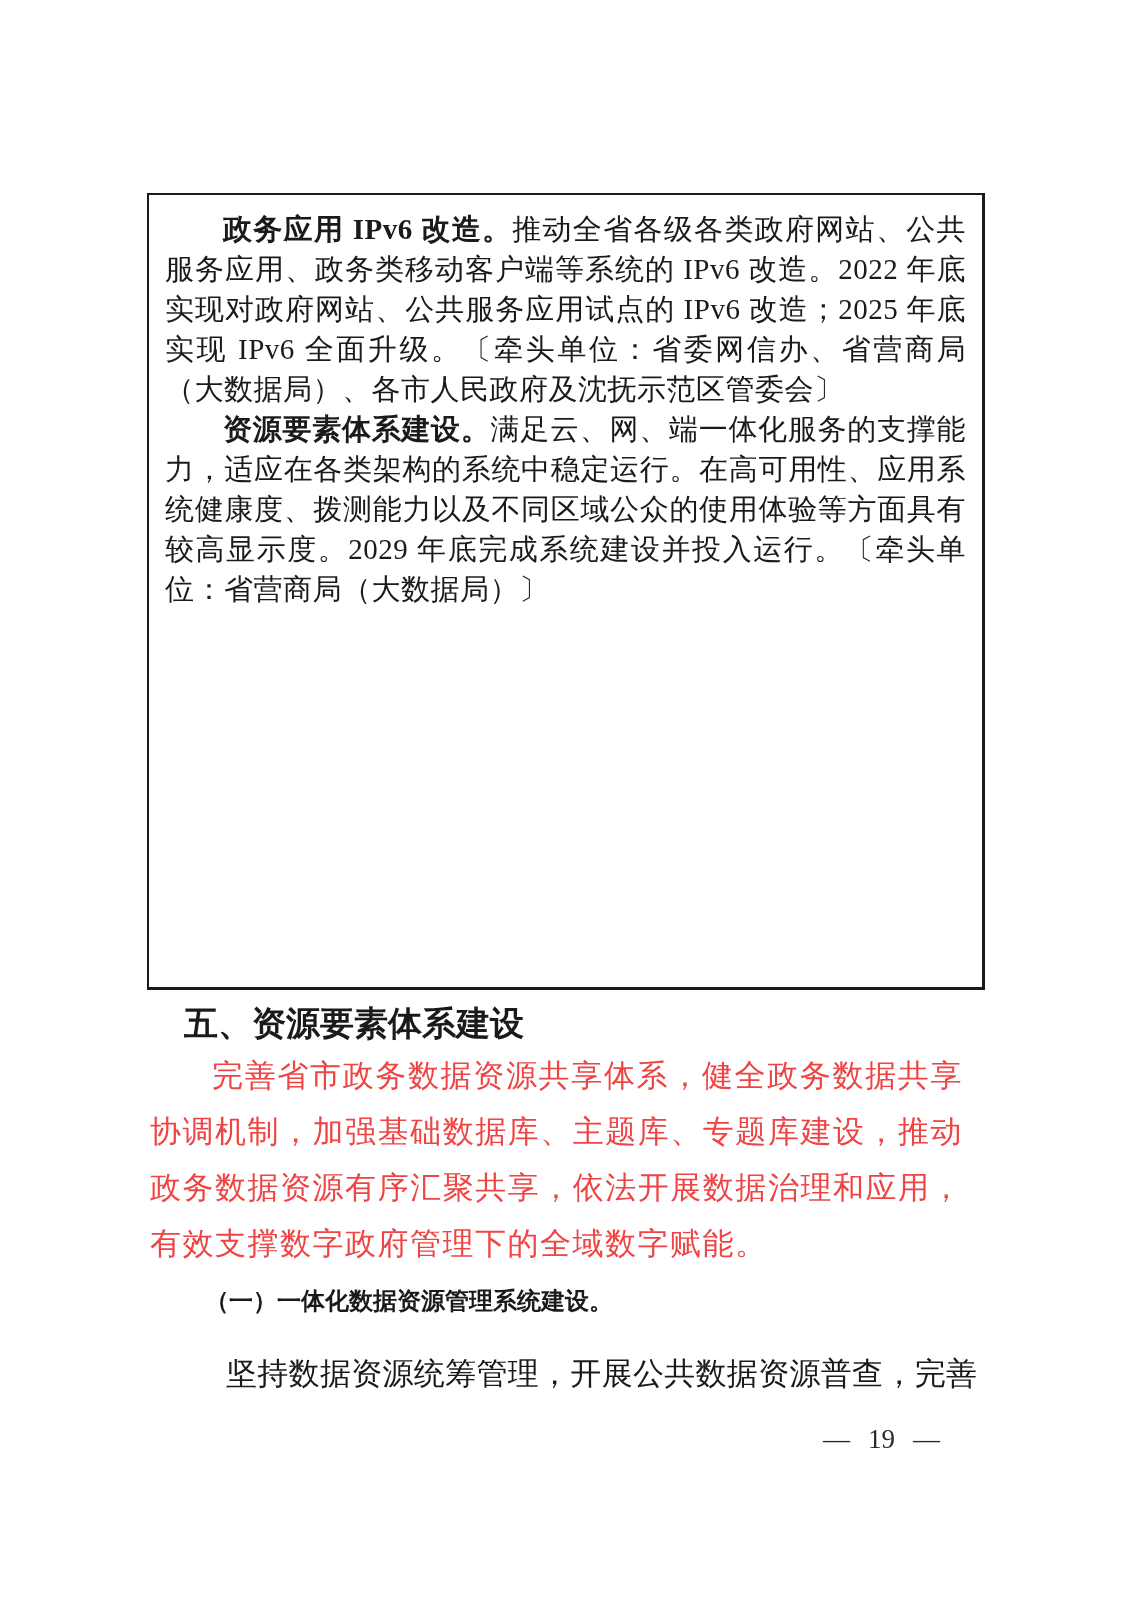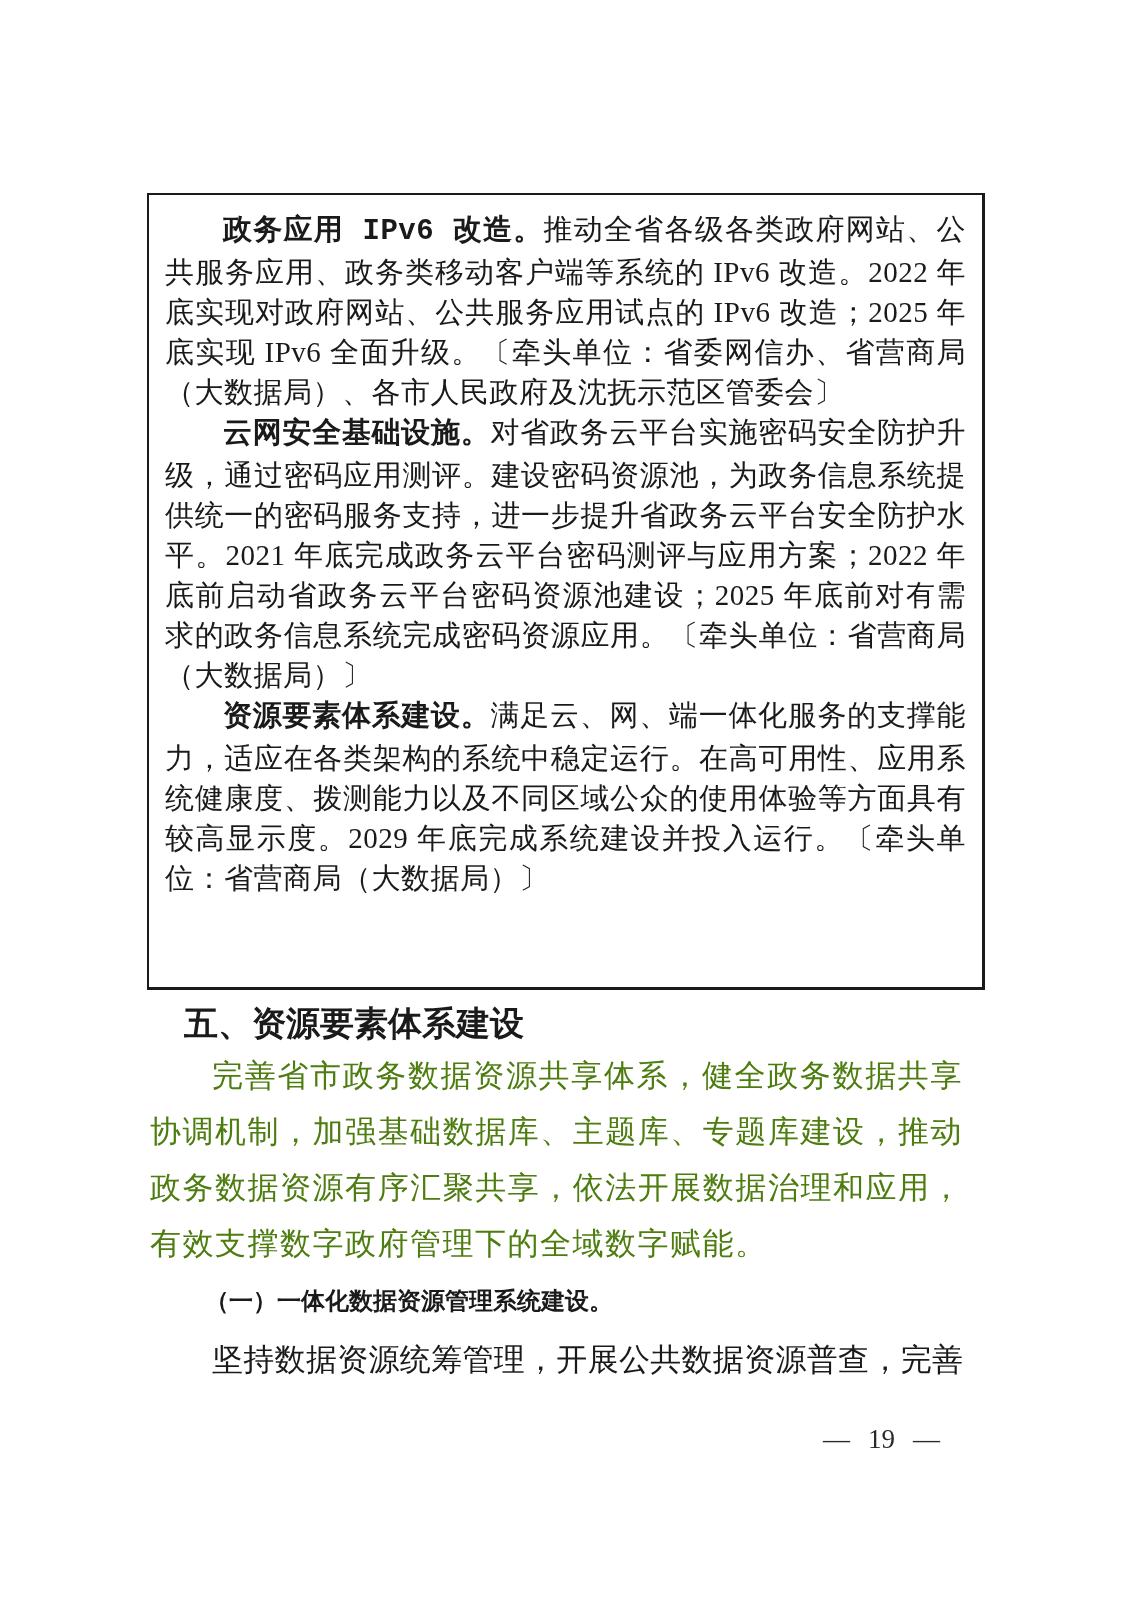--- a/index.html
+++ b/index.html
@@ -35,21 +35,21 @@
     margin: 0;
     font-size: 29px;
     line-height: 40px;
     text-indent: 2em;
     text-align: justify;
     text-justify: inter-character;
     color: #1a1a1a;
     letter-spacing: 0.5px;
   }
   .task-box p b {
-    font-family: Liberation Mono, monospace;
+    font-family: Liberation Serif, serif;
     font-weight: 700;
   }
 
   
   .section-heading {
     position: absolute;
     left: 132px;
     top: 1002px;
     width: 813px;
     margin: 0;
@@ -65,40 +65,40 @@
     left: 150px;
     top: 1048px;
     width: 813px;
     margin: 0;
     font-size: 31px;
     line-height: 56px;
     text-indent: 2em;
     text-align: justify;
     text-justify: inter-character;
     letter-spacing: 1.5px;
-    color: #4d7c0f;
+    color: #ef4444;
   }
   .subsection-heading {
     position: absolute;
     left: 150px;
     top: 1280px;
     width: 813px;
     margin: 0;
     font-size: 24px;
     font-weight: 700;
     line-height: 42px;
     text-indent: 55px;
     color: #1a1a1a;
   }
   .subsection-text {
     position: absolute;
     left: 150px;
     top: 1332px;
     width: 813px;
-    margin: 0;
+    margin: 14px;
     font-size: 31px;
     line-height: 56px;
     text-indent: 2em;
     text-align: justify;
     text-align-last: justify;
     text-justify: inter-character;
     color: #1a1a1a;
   }
 
   
@@ -117,23 +117,20 @@
 </head>
 <body>
 
 <div class="page">
 
   <div class="task-box">
     <p>
       <b>政务应用 IPv6 改造。</b><span>推动全省各级各类政府网站、公共服务应用、政务类移动客户端等系统的 IPv6 改造。2022 年底实现对政府网站、公共服务应用试点的 IPv6 改造；2025 年底实现 IPv6 全面升级。〔牵头单位：省委网信办、省营商局（大数据局）、各市人民政府及沈抚示范区管委会〕</span>
     </p>
     <p>
-      <b>云网安全基础设施。</b><span>对省政务云平台实施密码安全防护升级，通过密码应用测评。建设密码资源池，为政务信息系统提供统一的密码服务支持，进一步提升省政务云平台安全防护水平。2021 年底完成政务云平台密码测评与应用方案；2022 年底前启动省政务云平台密码资源池建设；2025 年底前对有需求的政务信息系统完成密码资源应用。〔牵头单位：省营商局（大数据局）〕</span>
-    </p>
-    <p>
       <b>资源要素体系建设。</b><span>满足云、网、端一体化服务的支撑能力，适应在各类架构的系统中稳定运行。在高可用性、应用系统健康度、拨测能力以及不同区域公众的使用体验等方面具有较高显示度。2029 年底完成系统建设并投入运行。〔牵头单位：省营商局（大数据局）〕</span>
     </p>
   </div>
 
   <h2 class="section-heading">五、资源要素体系建设</h2>
 
   <p class="section-intro">完善省市政务数据资源共享体系，健全政务数据共享协调机制，加强基础数据库、主题库、专题库建设，推动政务数据资源有序汇聚共享，依法开展数据治理和应用，有效支撑数字政府管理下的全域数字赋能。</p>
 
   <h3 class="subsection-heading">（一）一体化数据资源管理系统建设。</h3>
 

